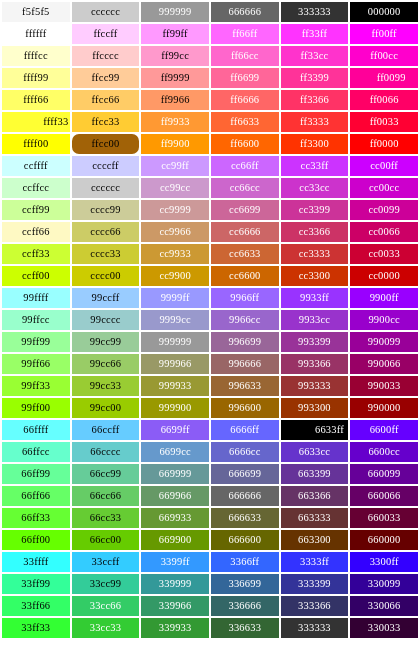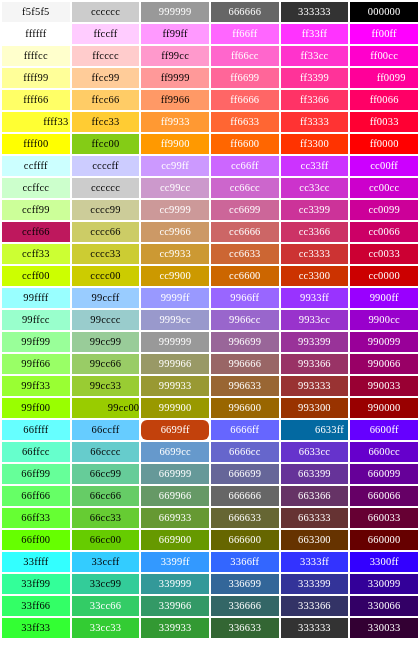--- a/index.html
+++ b/index.html
@@ -82,21 +82,21 @@
       <tr>
         <td style="background-color: rgb(255, 255, 51); color: rgb(0, 0, 0); padding-left: 40px;">ffff33</td>
         <td style="background-color: rgb(255, 204, 51); color: rgb(0, 0, 0);">ffcc33</td>
         <td style="background-color: rgb(255, 153, 51); color: rgb(255, 255, 255);">ff9933</td>
         <td style="background-color: rgb(255, 102, 51); color: rgb(255, 255, 255);">ff6633</td>
         <td style="background-color: rgb(255, 51, 51); color: rgb(255, 255, 255);">ff3333</td>
         <td style="background-color: rgb(255, 0, 51); color: rgb(255, 255, 255);">ff0033</td>
       </tr>
       <tr>
         <td style="background-color: rgb(255, 255, 0); color: rgb(0, 0, 0);">ffff00</td>
-        <td style="background-color: #84cc16; color: rgb(0, 0, 0);">ffcc00</td>
+        <td style="background-color: #a16207; color: rgb(0, 0, 0); border-radius: 7px;">ffcc00</td>
         <td style="background-color: rgb(255, 153, 0); color: rgb(255, 255, 255);">ff9900</td>
         <td style="background-color: rgb(255, 102, 0); color: rgb(255, 255, 255);">ff6600</td>
         <td style="background-color: rgb(255, 51, 0); color: rgb(255, 255, 255);">ff3300</td>
         <td style="background-color: rgb(255, 0, 0); color: rgb(255, 255, 255);">ff0000</td>
       </tr>
       <tr>
         <td style="background-color: rgb(204, 255, 255); color: rgb(0, 0, 0);">ccffff</td>
         <td style="background-color: rgb(204, 204, 255); color: rgb(0, 0, 0);">ccccff</td>
         <td style="background-color: rgb(204, 153, 255); color: rgb(255, 255, 255);">cc99ff</td>
         <td style="background-color: rgb(204, 102, 255); color: rgb(255, 255, 255);">cc66ff</td>
@@ -113,21 +113,21 @@
       </tr>
       <tr>
         <td style="background-color: rgb(204, 255, 153); color: rgb(0, 0, 0);">ccff99</td>
         <td style="background-color: rgb(204, 204, 153); color: rgb(0, 0, 0);">cccc99</td>
         <td style="background-color: rgb(204, 153, 153); color: rgb(255, 255, 255);">cc9999</td>
         <td style="background-color: rgb(204, 102, 153); color: rgb(255, 255, 255);">cc6699</td>
         <td style="background-color: rgb(204, 51, 153); color: rgb(255, 255, 255);">cc3399</td>
         <td style="background-color: rgb(204, 0, 153); color: rgb(255, 255, 255);">cc0099</td>
       </tr>
       <tr>
-        <td style="background-color: #be185d; color: rgb(0, 0, 0);">ccff66</td>
+        <td style="background-color: #fef9c3; color: rgb(0, 0, 0);">ccff66</td>
         <td style="background-color: rgb(204, 204, 102); color: rgb(0, 0, 0);">cccc66</td>
         <td style="background-color: rgb(204, 153, 102); color: rgb(255, 255, 255);">cc9966</td>
         <td style="background-color: rgb(204, 102, 102); color: rgb(255, 255, 255);">cc6666</td>
         <td style="background-color: rgb(204, 51, 102); color: rgb(255, 255, 255);">cc3366</td>
         <td style="background-color: rgb(204, 0, 102); color: rgb(255, 255, 255);">cc0066</td>
       </tr>
       <tr>
         <td style="background-color: rgb(204, 255, 51); color: rgb(0, 0, 0);">ccff33</td>
         <td style="background-color: rgb(204, 204, 51); color: rgb(0, 0, 0);">cccc33</td>
         <td style="background-color: rgb(204, 153, 51); color: rgb(255, 255, 255);">cc9933</td>
@@ -178,32 +178,32 @@
       <tr>
         <td style="background-color: rgb(153, 255, 51); color: rgb(0, 0, 0);">99ff33</td>
         <td style="background-color: rgb(153, 204, 51); color: rgb(0, 0, 0);">99cc33</td>
         <td style="background-color: rgb(153, 153, 51); color: rgb(255, 255, 255);">999933</td>
         <td style="background-color: rgb(153, 102, 51); color: rgb(255, 255, 255);">996633</td>
         <td style="background-color: rgb(153, 51, 51); color: rgb(255, 255, 255);">993333</td>
         <td style="background-color: rgb(153, 0, 51); color: rgb(255, 255, 255);">990033</td>
       </tr>
       <tr>
         <td style="background-color: rgb(153, 255, 0); color: rgb(0, 0, 0);">99ff00</td>
-        <td style="background-color: rgb(153, 204, 0); color: rgb(0, 0, 0); text-align: right;">99cc00</td>
+        <td style="background-color: rgb(153, 204, 0); color: rgb(0, 0, 0);">99cc00</td>
         <td style="background-color: rgb(153, 153, 0); color: rgb(255, 255, 255);">999900</td>
         <td style="background-color: rgb(153, 102, 0); color: rgb(255, 255, 255);">996600</td>
         <td style="background-color: rgb(153, 51, 0); color: rgb(255, 255, 255);">993300</td>
         <td style="background-color: rgb(153, 0, 0); color: rgb(255, 255, 255);">990000</td>
       </tr>
       <tr>
         <td style="background-color: rgb(102, 255, 255); color: rgb(0, 0, 0);">66ffff</td>
         <td style="background-color: rgb(102, 204, 255); color: rgb(0, 0, 0);">66ccff</td>
-        <td style="background-color: #c2410c; color: rgb(255, 255, 255); border-radius: 6px;">6699ff</td>
+        <td style="background-color: #8b5cf6; color: rgb(255, 255, 255);">6699ff</td>
         <td style="background-color: rgb(102, 102, 255); color: rgb(255, 255, 255);">6666ff</td>
-        <td style="background-color: #0369a1; color: rgb(255, 255, 255); padding-left: 30px;">6633ff</td>
+        <td style="background-color: #000000; color: rgb(255, 255, 255); padding-left: 30px;">6633ff</td>
         <td style="background-color: rgb(102, 0, 255); color: rgb(255, 255, 255);">6600ff</td>
       </tr>
       <tr>
         <td style="background-color: rgb(102, 255, 204); color: rgb(0, 0, 0);">66ffcc</td>
         <td style="background-color: rgb(102, 204, 204); color: rgb(0, 0, 0);">66cccc</td>
         <td style="background-color: rgb(102, 153, 204); color: rgb(255, 255, 255);">6699cc</td>
         <td style="background-color: rgb(102, 102, 204); color: rgb(255, 255, 255);">6666cc</td>
         <td style="background-color: rgb(102, 51, 204); color: rgb(255, 255, 255);">6633cc</td>
         <td style="background-color: rgb(102, 0, 204); color: rgb(255, 255, 255);">6600cc</td>
       </tr>

